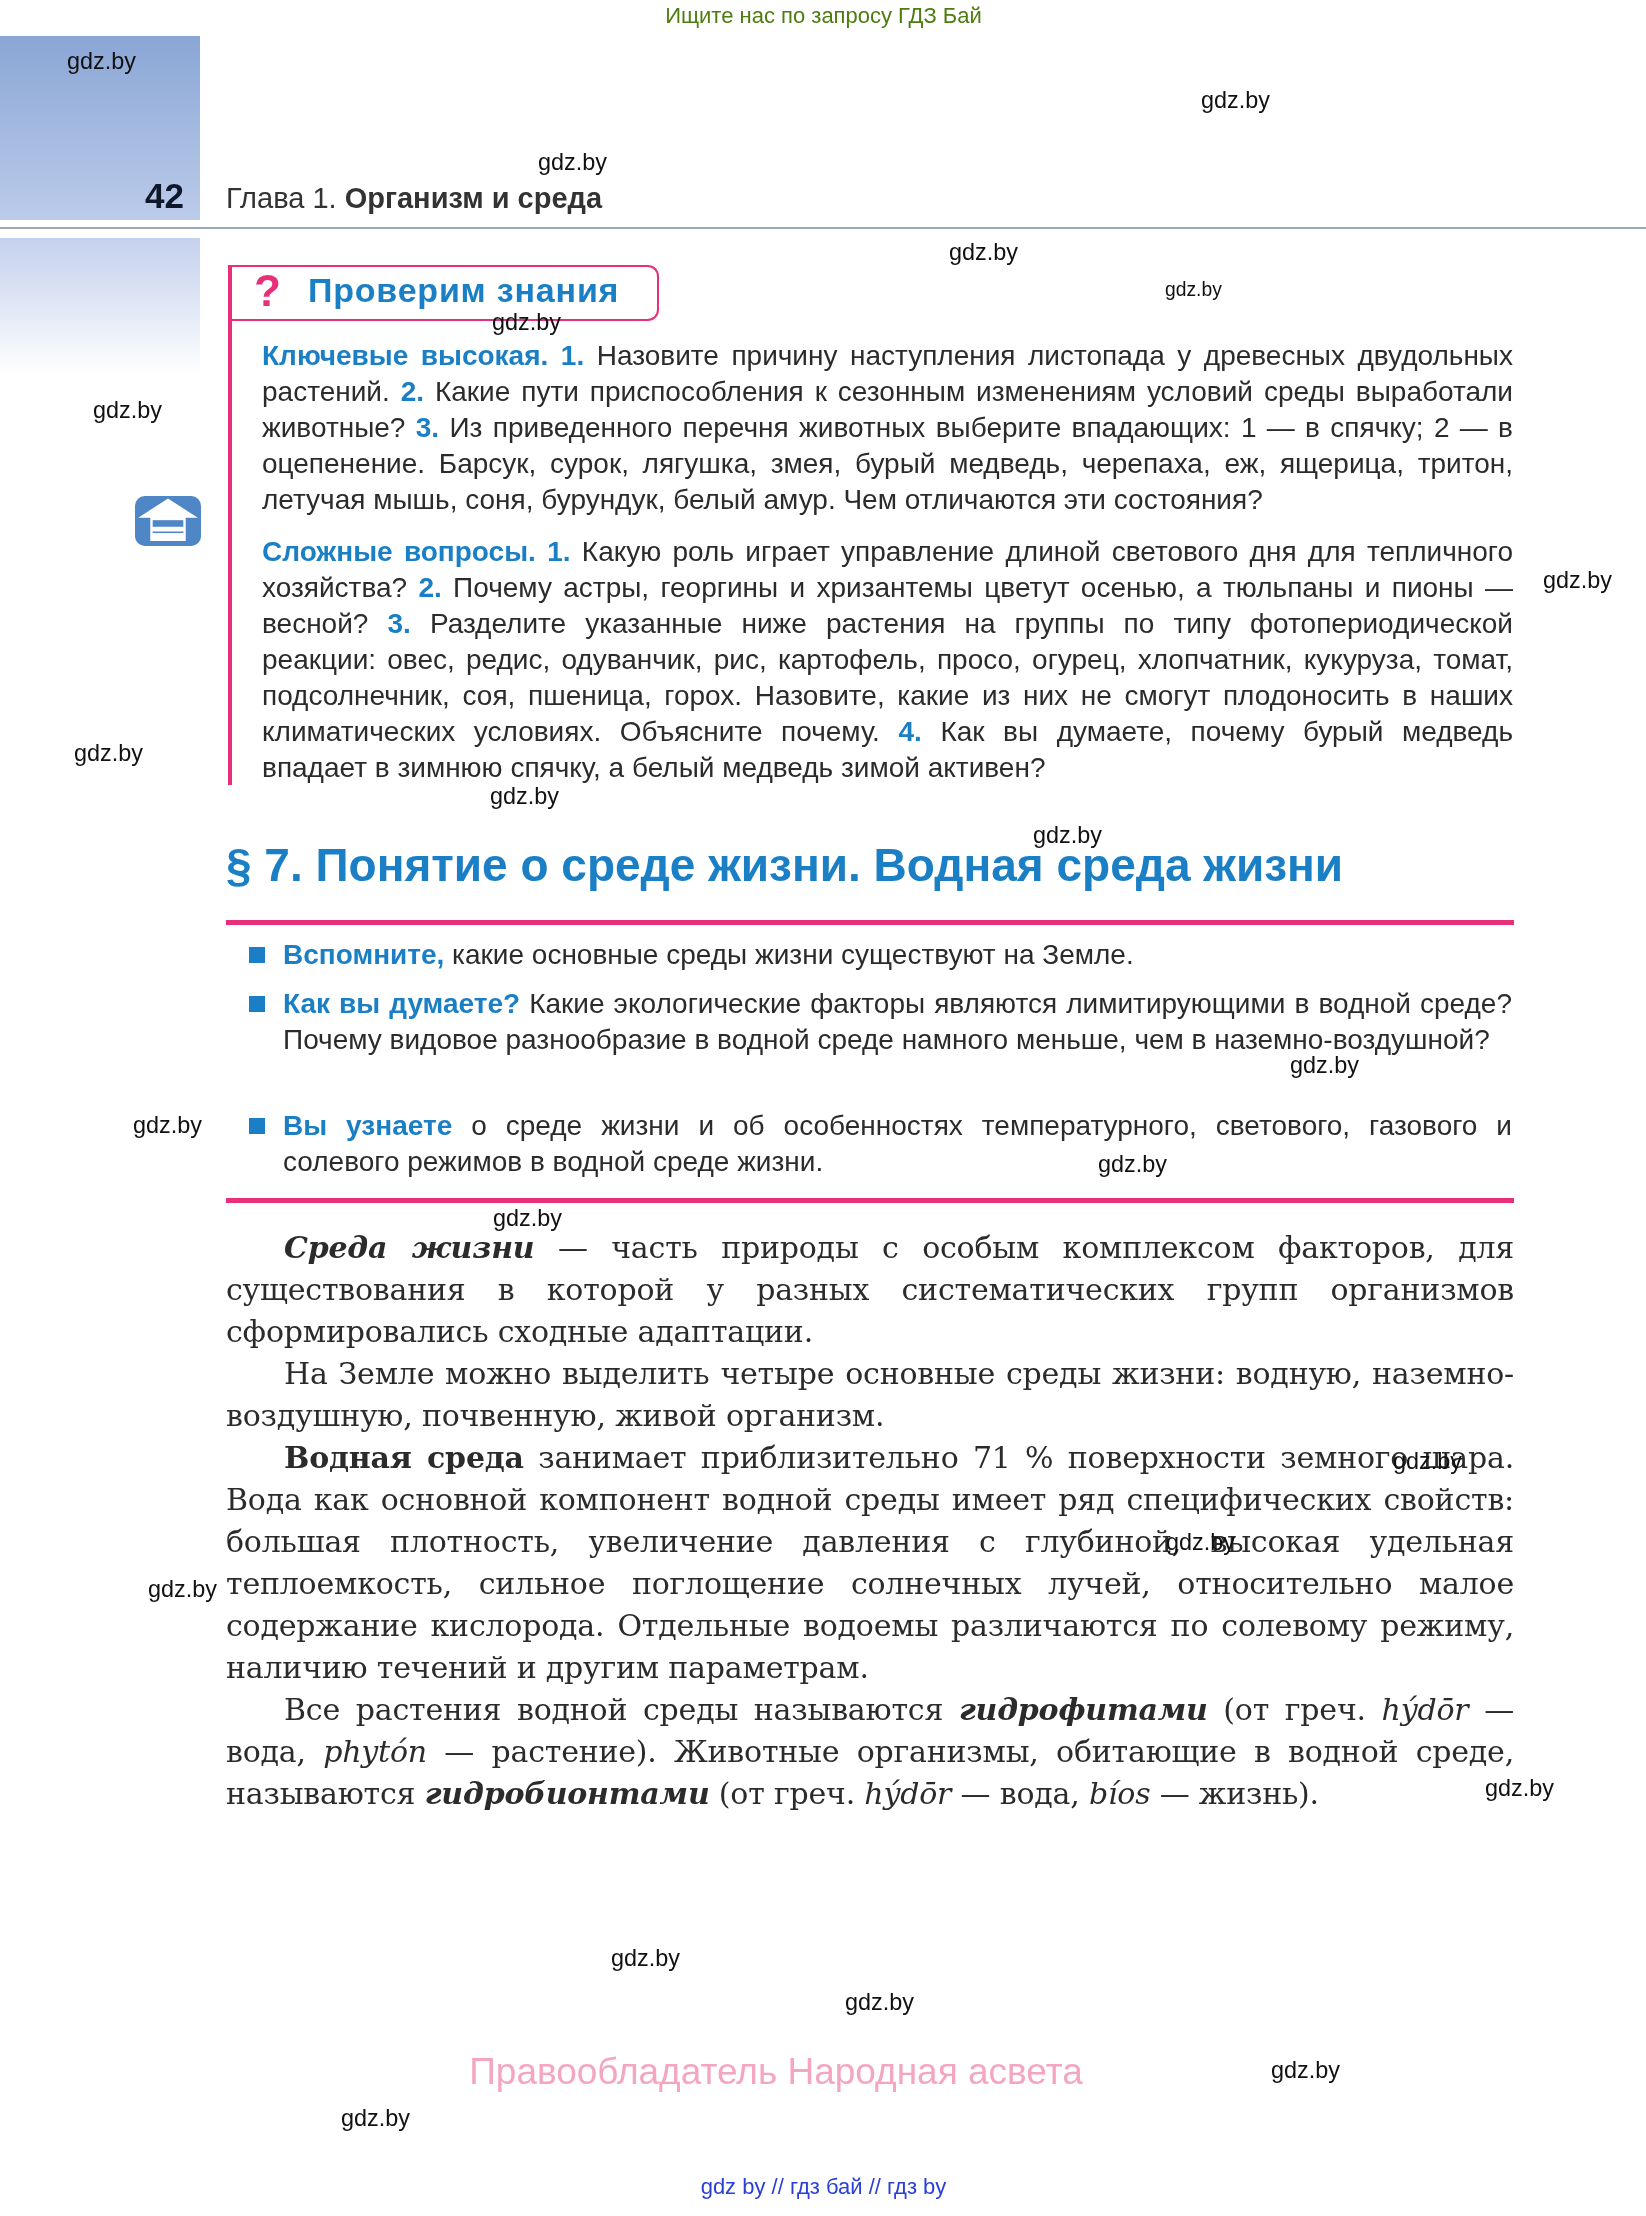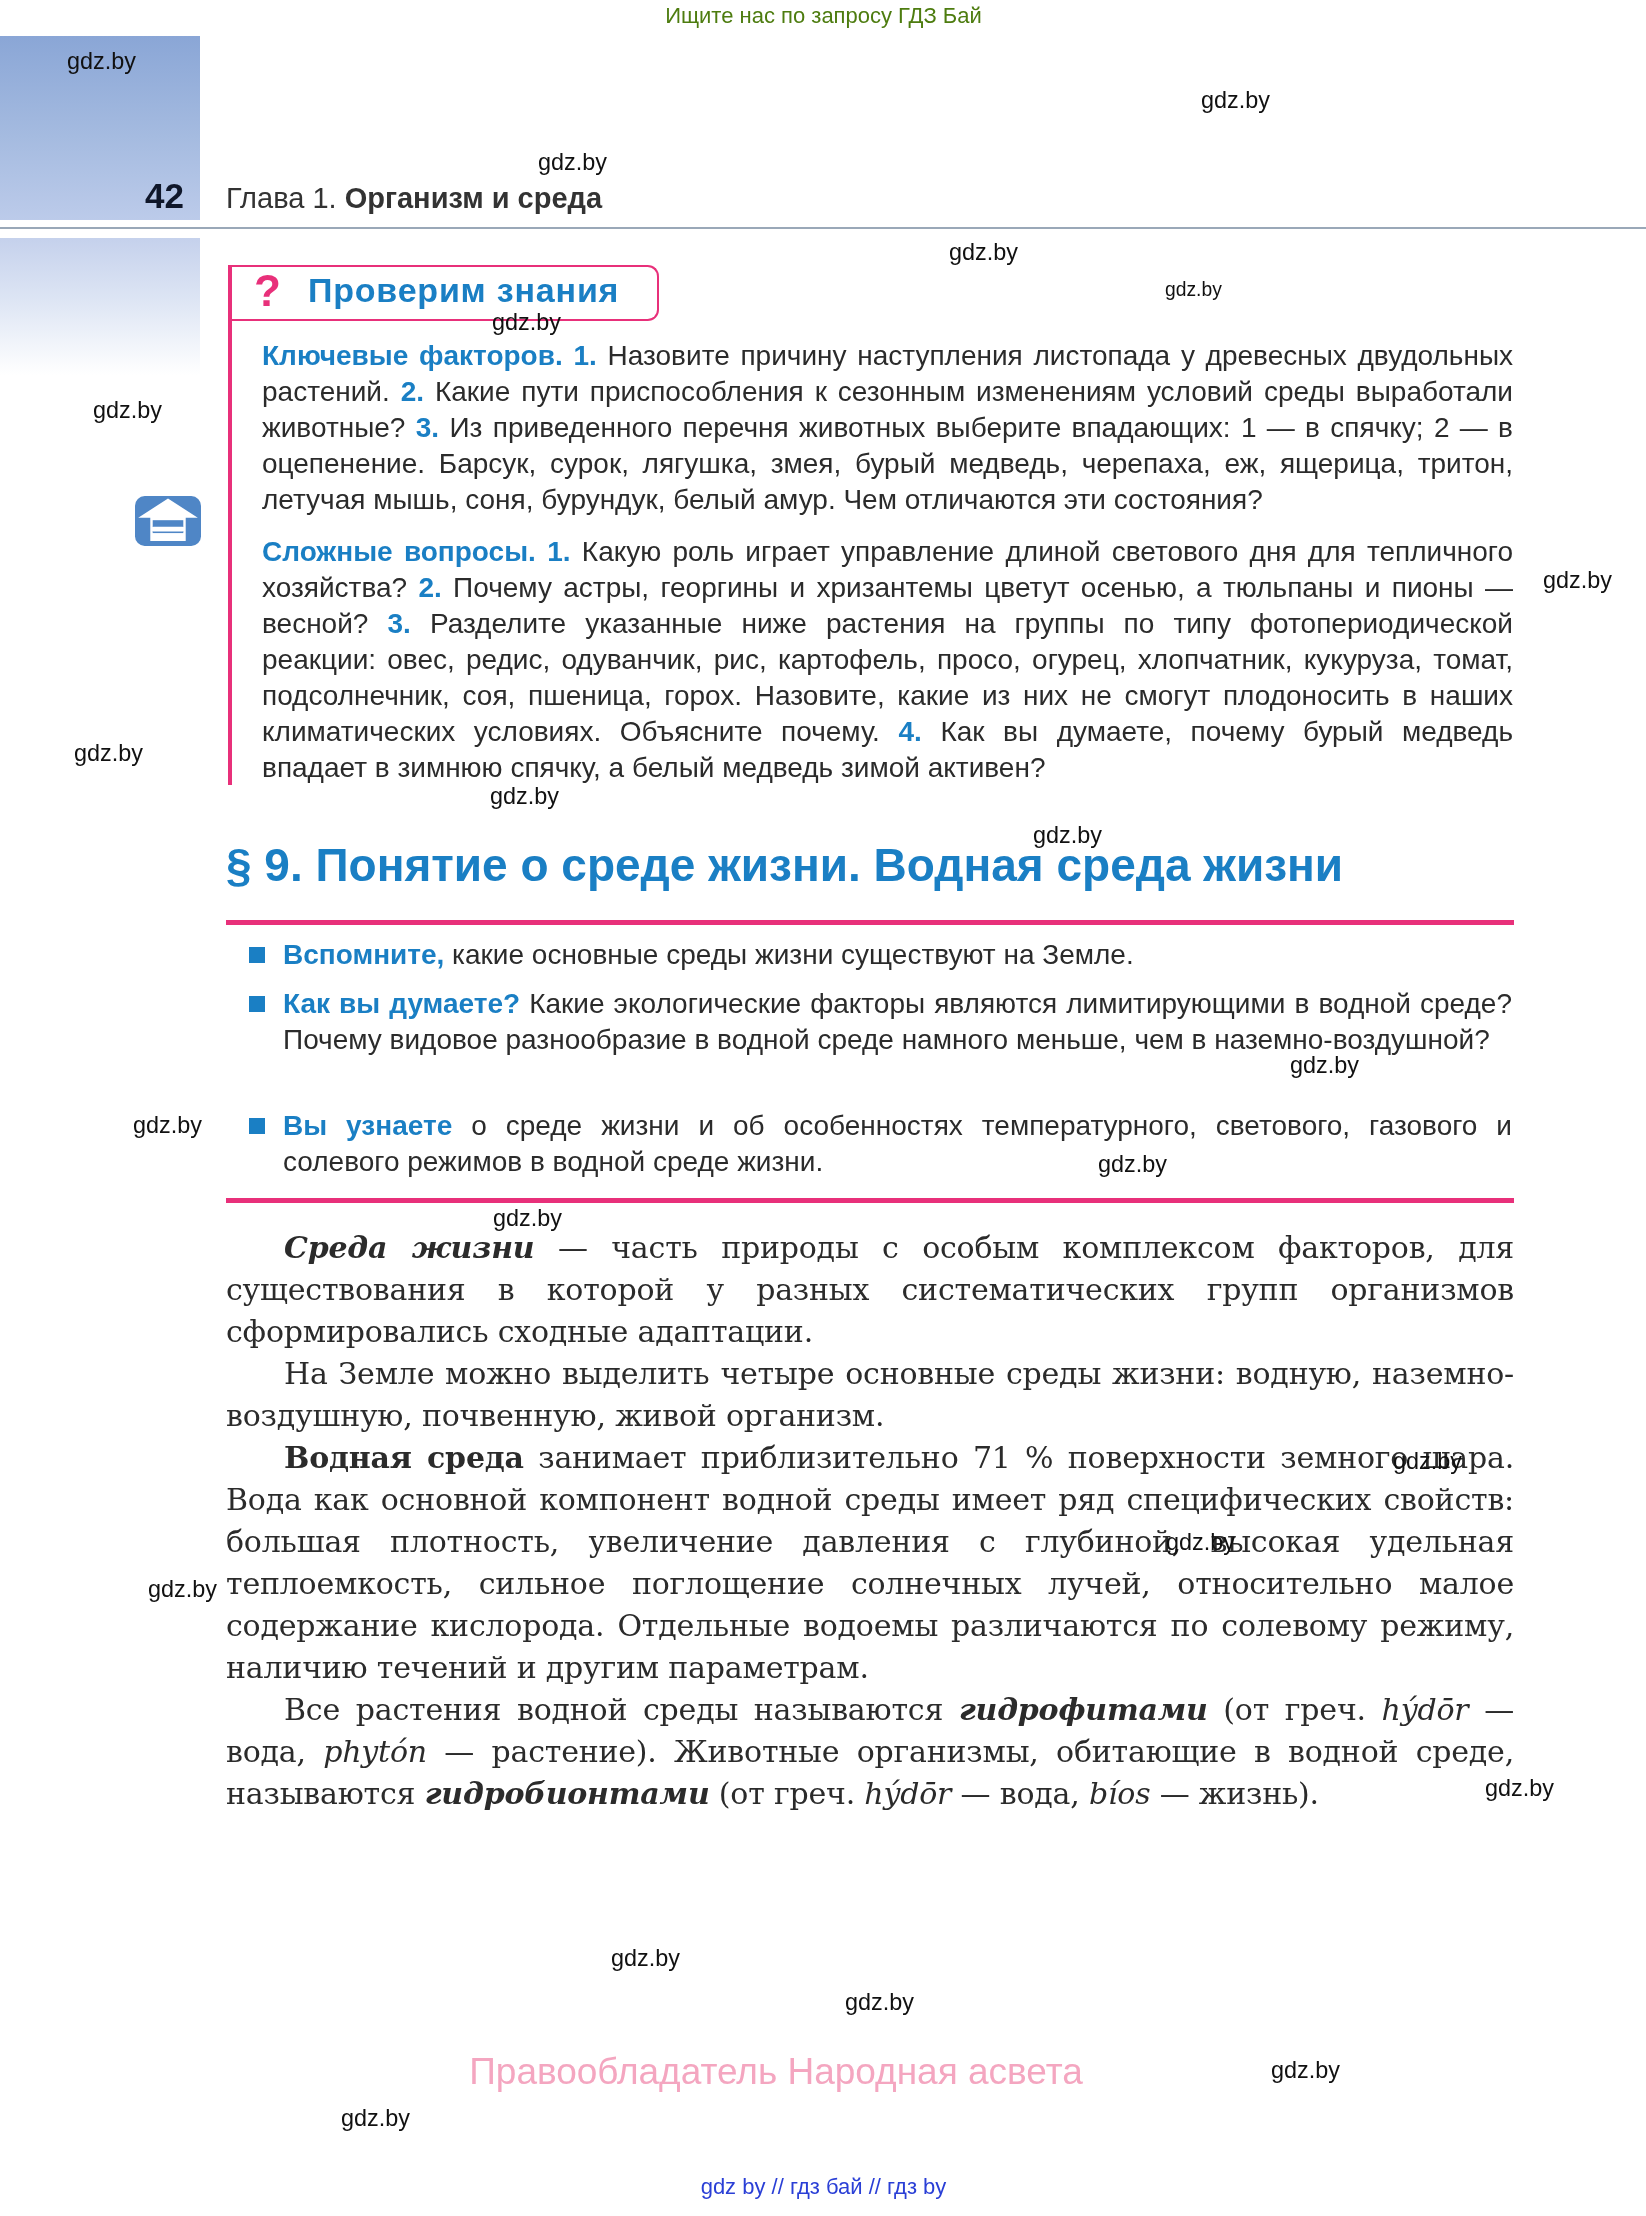--- a/index.html
+++ b/index.html
@@ -59,30 +59,30 @@
   <rect x="20" y="38" width="42" height="6" rx="3" fill="#ffffff"></rect>
   <rect x="20" y="47" width="42" height="6" rx="3" fill="#ffffff"></rect>
 </svg>
 
 <div class="abs pink-v"></div>
 <div class="abs qbox"></div>
 <div class="abs q-mark">?</div>
 <div class="abs q-title">Проверим знания</div>
 
 <div class="abs para" style="top:338px;">
-  <span class="blue">Ключевые факторов.</span>
+  <span class="blue">Ключевые высокая.</span>
   <span class="blue">1.</span><span> Назовите причину наступления листопада у древесных двудольных растений. </span><span class="blue">2.</span><span> Какие пути приспособления к сезонным изменениям условий среды выработали животные? </span><span class="blue">3.</span><span> Из приведенного перечня животных выберите впадающих: 1 — в спячку; 2 — в оцепенение. Барсук, сурок, лягушка, змея, бурый медведь, черепаха, еж, ящерица, тритон, летучая мышь, соня, бурундук, белый амур. Чем отличаются эти состояния?</span>
 </div>
 
 <div class="abs para" style="top:534px;">
   <span class="blue">Сложные вопросы.</span>
   <span class="blue">1.</span><span> Какую роль играет управление длиной светового дня для тепличного хозяйства? </span><span class="blue">2.</span><span> Почему астры, георгины и хризантемы цветут осенью, а тюльпаны и пионы — весной? </span><span class="blue">3.</span><span> Разделите указанные ниже растения на группы по типу фотопериодической реакции: овес, редис, одуванчик, рис, картофель, просо, огурец, хлопчатник, кукуруза, томат, подсолнечник, соя, пшеница, горох. Назовите, какие из них не смогут плодоносить в наших климатических условиях. Объясните почему. </span><span class="blue">4.</span><span> Как вы думаете, почему бурый медведь впадает в зимнюю спячку, а белый медведь зимой активен?</span>
 </div>
 
-<div class="abs section-title">§ 9. Понятие о среде жизни. Водная среда жизни</div>
+<div class="abs section-title">§ 7. Понятие о среде жизни. Водная среда жизни</div>
 <div class="abs pink-rule" style="top:920px;"></div>
 
 <div class="abs bullet-item" style="top:937px;">
   <span class="bullet-sq" style="top:9.7px;"></span>
   <span class="bullet-text"><span class="blue">Вспомните,</span><span> какие основные среды жизни существуют на Земле.</span></span>
 </div>
 <div class="abs bullet-item" style="top:986px;">
   <span class="bullet-sq" style="top:9.7px;"></span>
   <span class="bullet-text"><span class="blue">Как вы думаете?</span><span> Какие экологические факторы являются лимитирующими в водной среде? Почему видовое разнообразие в водной среде намного меньше, чем в наземно-воздушной?</span></span>
 </div>

